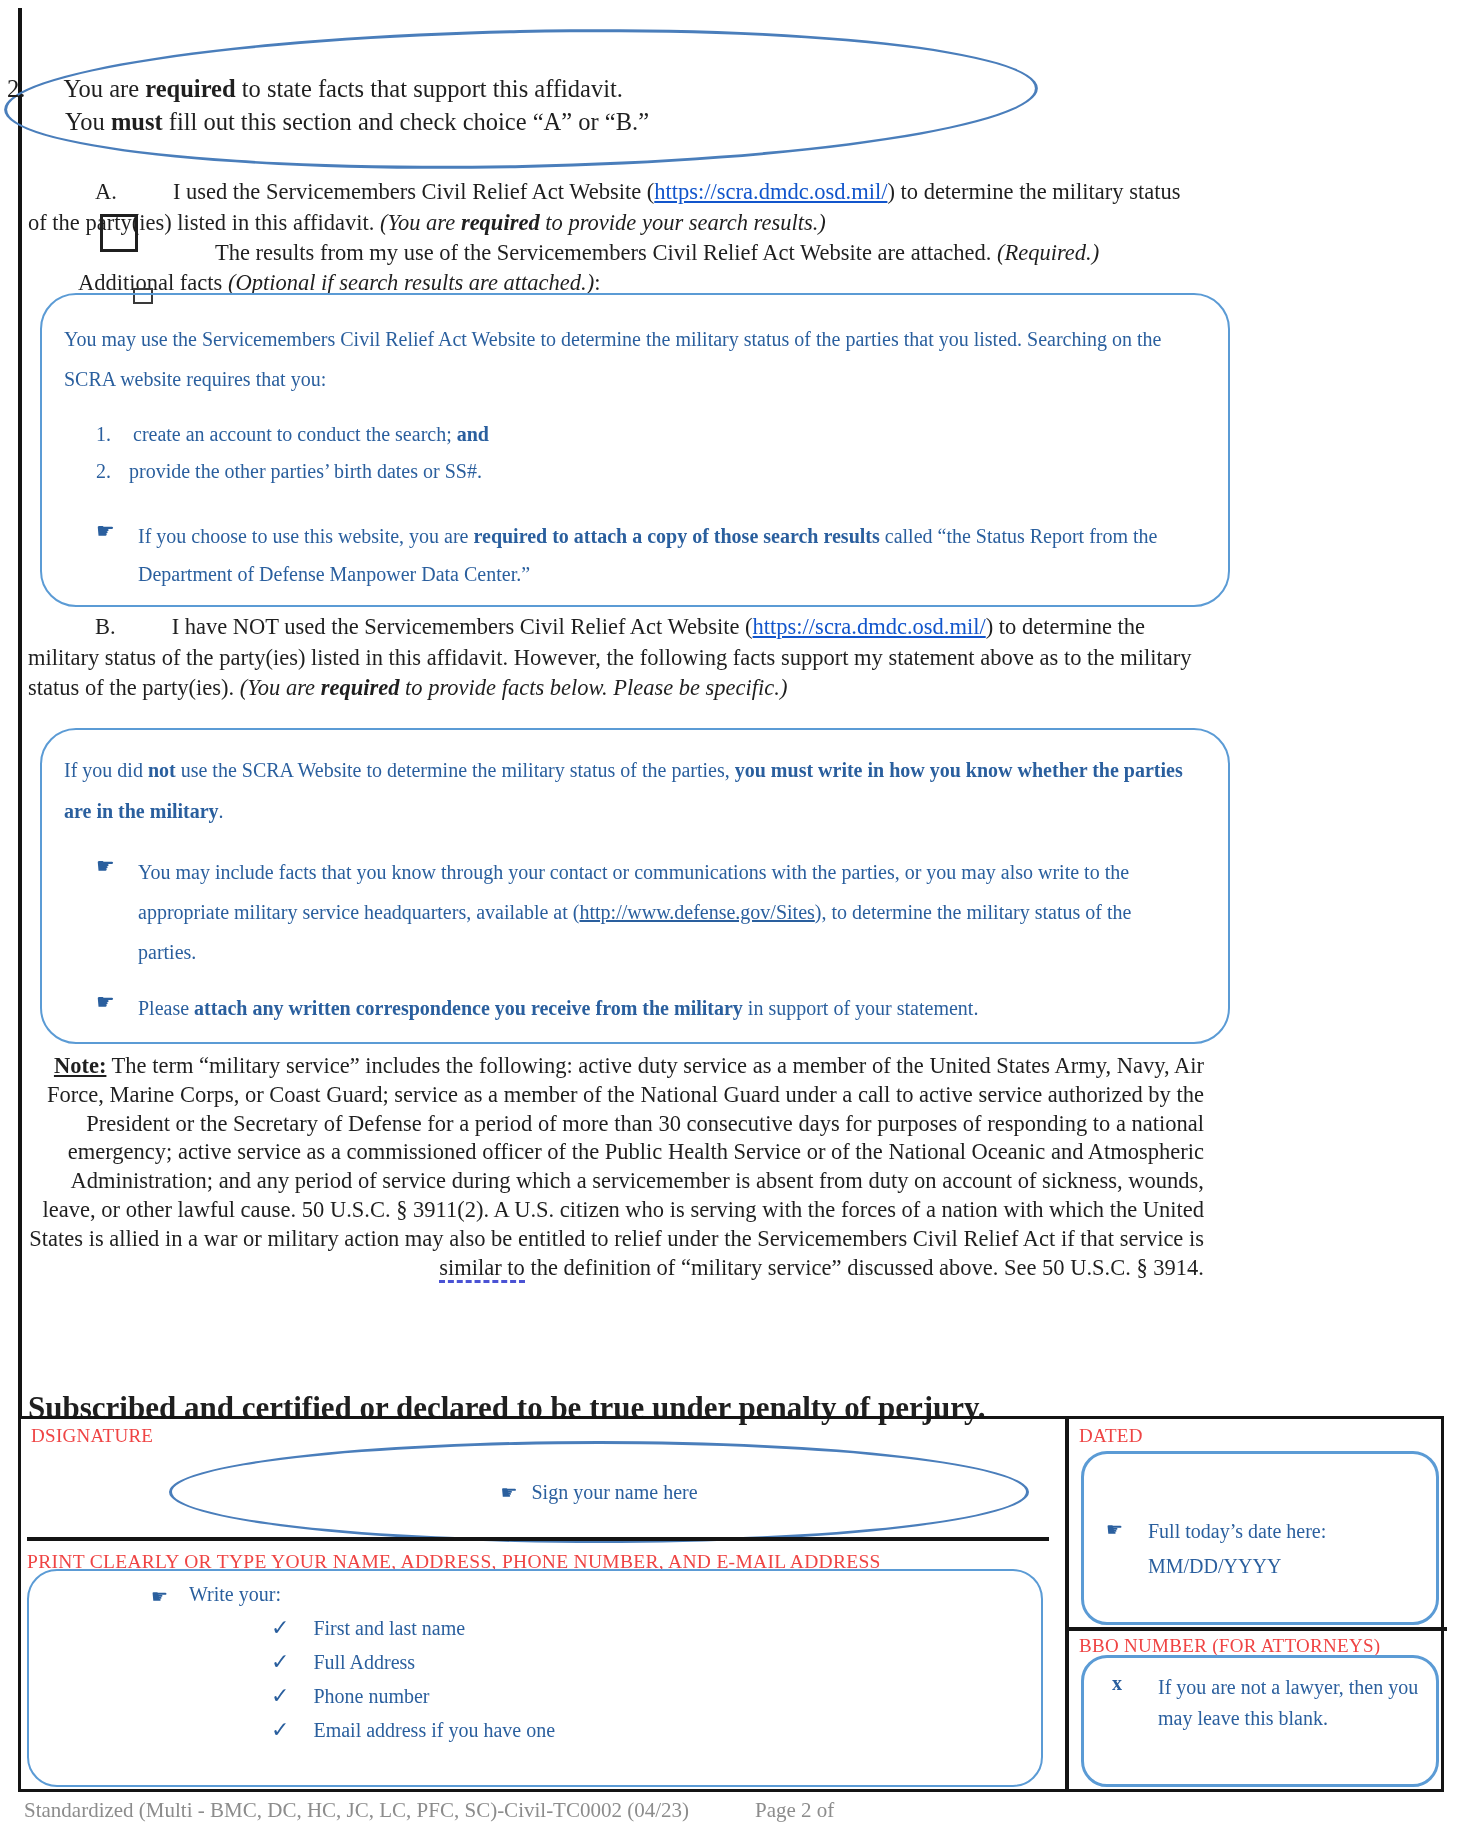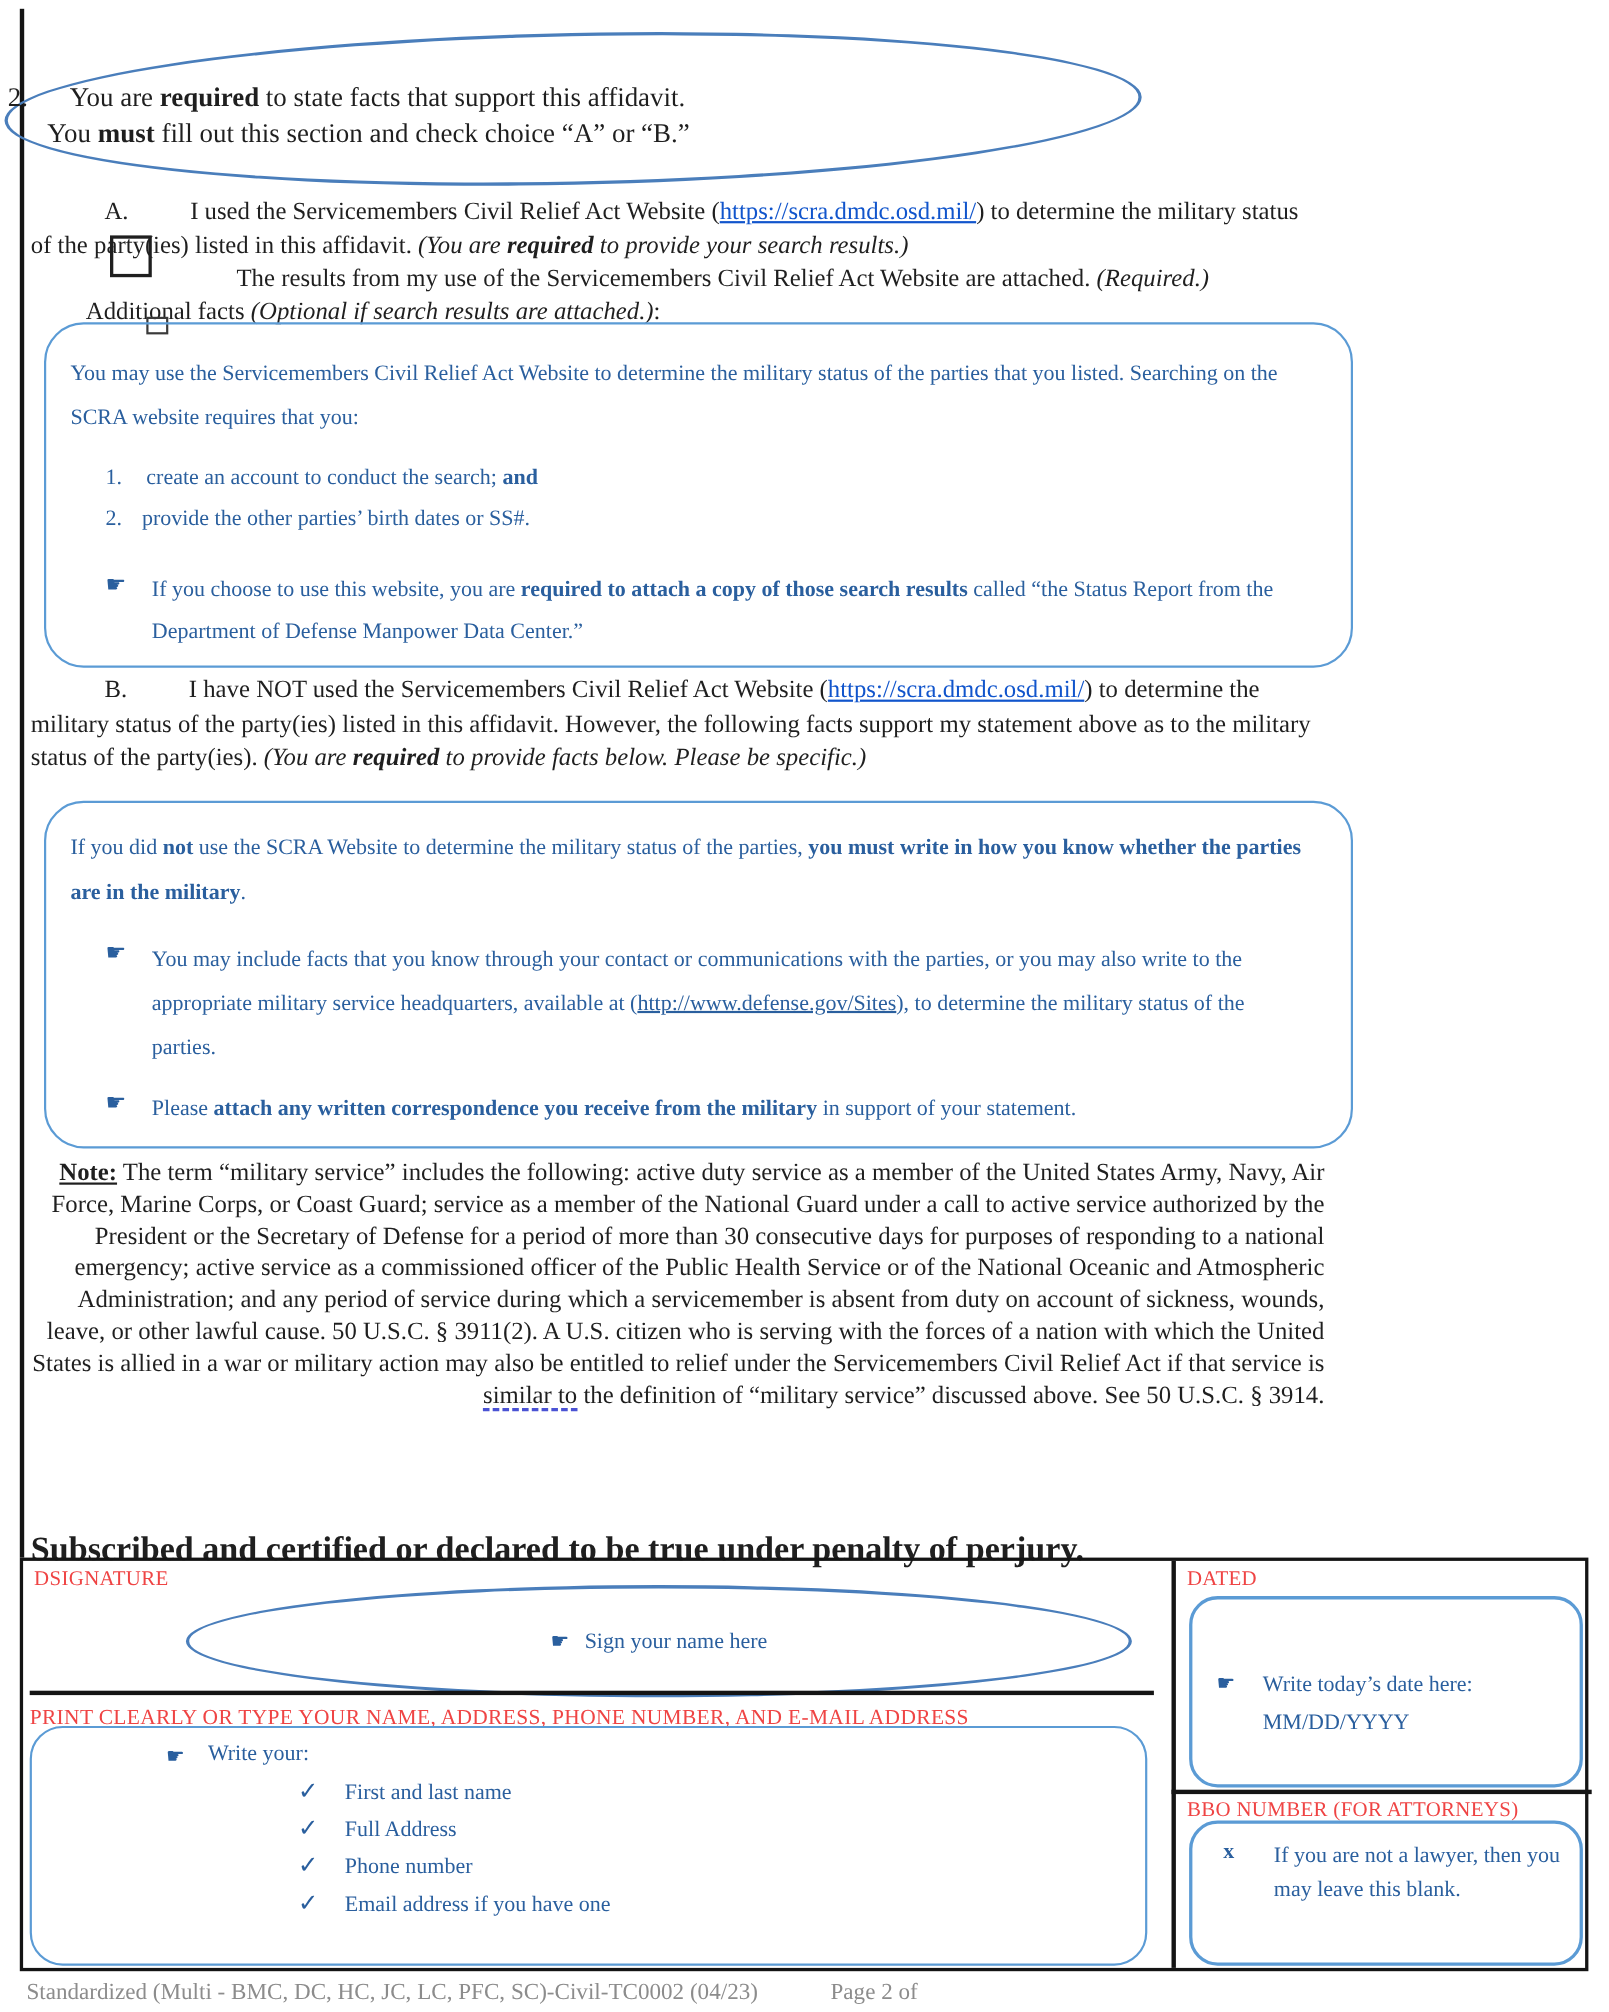--- a/index.html
+++ b/index.html
@@ -29,21 +29,21 @@
 </head>
 <body>
 
 <div id="page">
 
   <div class="abs thinline" style="left:18px;top:8px;width:3.5px;height:1408px;"></div>
 
   <div class="ellipse" style="left:4px;top:30px;width:1028px;height:132px;transform:rotate(-1.2deg);"></div>
   <div class="abs" style="left:7px;top:72px;font-size:24.5px;line-height:33px;width:1000px;">
     <div><span>2.</span><span class="tab" style="width:38px;"></span><span>You are </span><span class="b">required</span><span> to state facts that support this affidavit.</span></div>
-    <div style="margin-left:36px;"><span>You </span><span class="b">must</span><span> fill out this section and check choice “A” or “B.”</span></div>
+    <div style="margin-left:58px;"><span>You </span><span class="b">must</span><span> fill out this section and check choice “A” or “B.”</span></div>
   </div>
 
   <div class="abs blk ind" style="left:28px;top:177px;width:1172px;">
     <span class="b" style="font-weight:normal;">A.</span><span class="tab"></span><span>I used the Servicemembers Civil Relief Act Website (</span><a class="link">https://scra.dmdc.osd.mil/</a><span>) to determine the military status of the party(ies) listed in this affidavit.  </span><span class="it">(You are </span><span class="bi">required</span><span class="it"> to provide your search results.)</span>
   </div>
 
   <div class="checkbox" style="left:100px;top:214px;width:32px;height:32px;"></div>
 
   <div class="abs blk" style="left:215px;top:238px;width:1000px;">
     <span>The results from my use of the Servicemembers Civil Relief Act Website are attached.  </span><span class="it">(Required.)</span>
@@ -115,21 +115,21 @@
         <div><span class="chk">✓</span><span class="callout" style="margin-left:24px;">Email address if you have one</span></div>
       </div>
     </div>
 
     <div class="abs thinline" style="left:1044px;top:0;width:3.5px;height:370px;"></div>
 
     <div class="abs lbl" style="left:1058px;top:6px;">DATED</div>
     <div class="cbox" style="left:1060px;top:32px;width:352px;height:168px;border-radius:26px;border-width:3px;position:absolute;">
       <span class="abs hand cblue" style="left:22px;top:64px;font-size:19px;">☛</span>
       <div class="abs callout" style="left:64px;top:60px;width:275px;line-height:35px;">
-        <div>Write today’s date here:</div>
+        <div>Full today’s date here:</div>
         <div>MM/DD/YYYY</div>
       </div>
     </div>
 
     <div class="abs thinline" style="left:1044px;top:208px;width:382px;height:3.5px;"></div>
 
     <div class="abs lbl" style="left:1058px;top:216px;">BBO NUMBER (FOR ATTORNEYS)</div>
     <div class="cbox" style="left:1060px;top:236px;width:352px;height:126px;border-radius:26px;border-width:3px;position:absolute;">
       <span class="abs callout b" style="left:28px;top:14px;">x</span>
       <div class="abs callout" style="left:74px;top:14px;width:262px;line-height:31px;">If you are not a lawyer, then you may leave this blank.</div>

